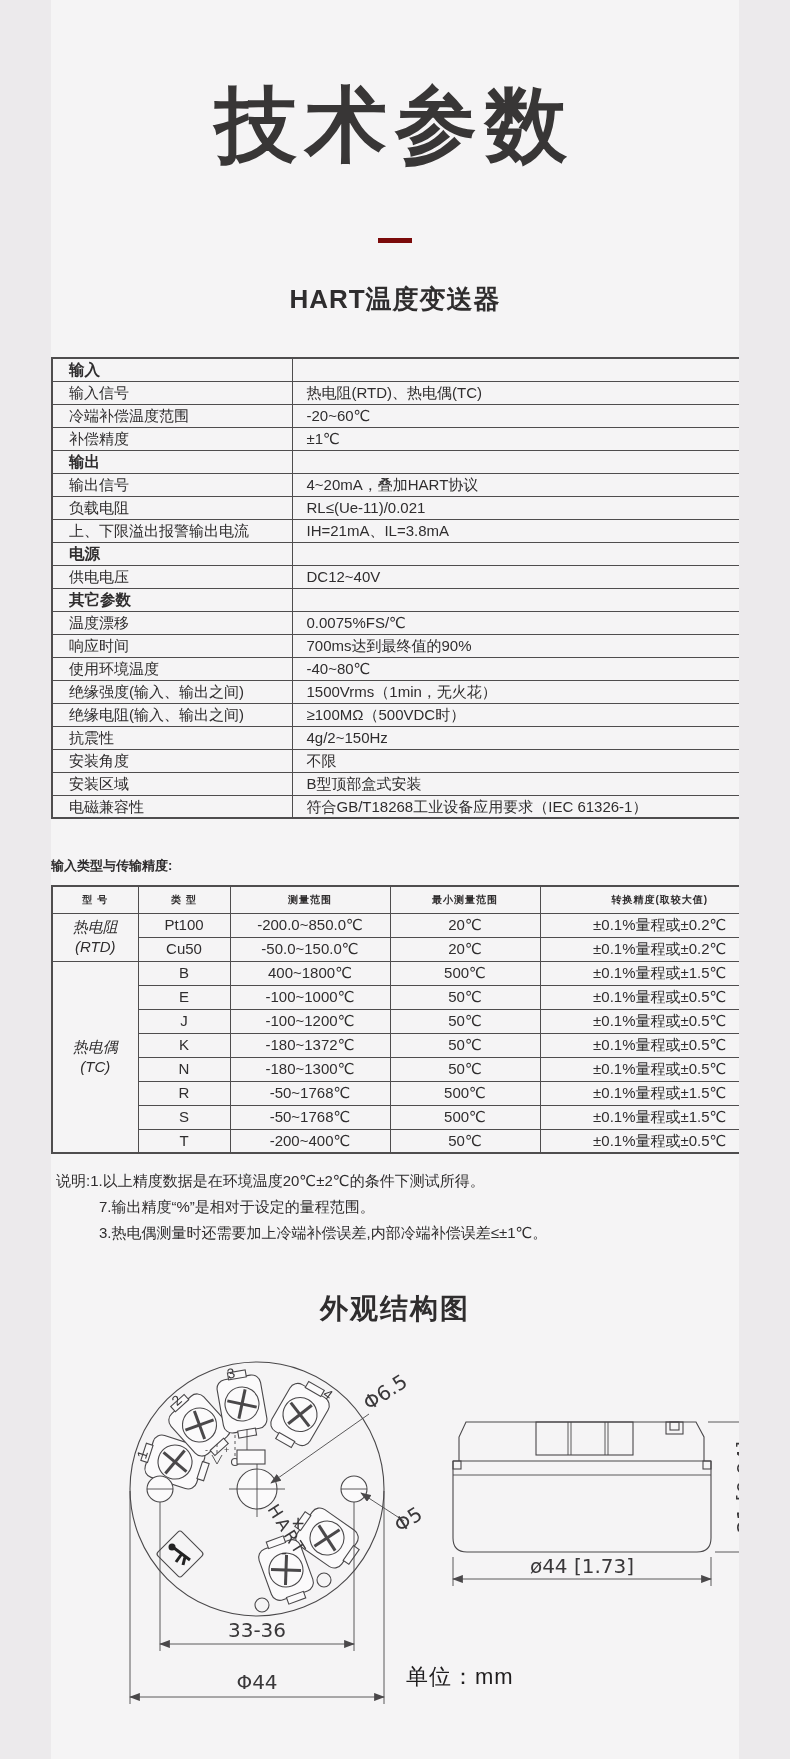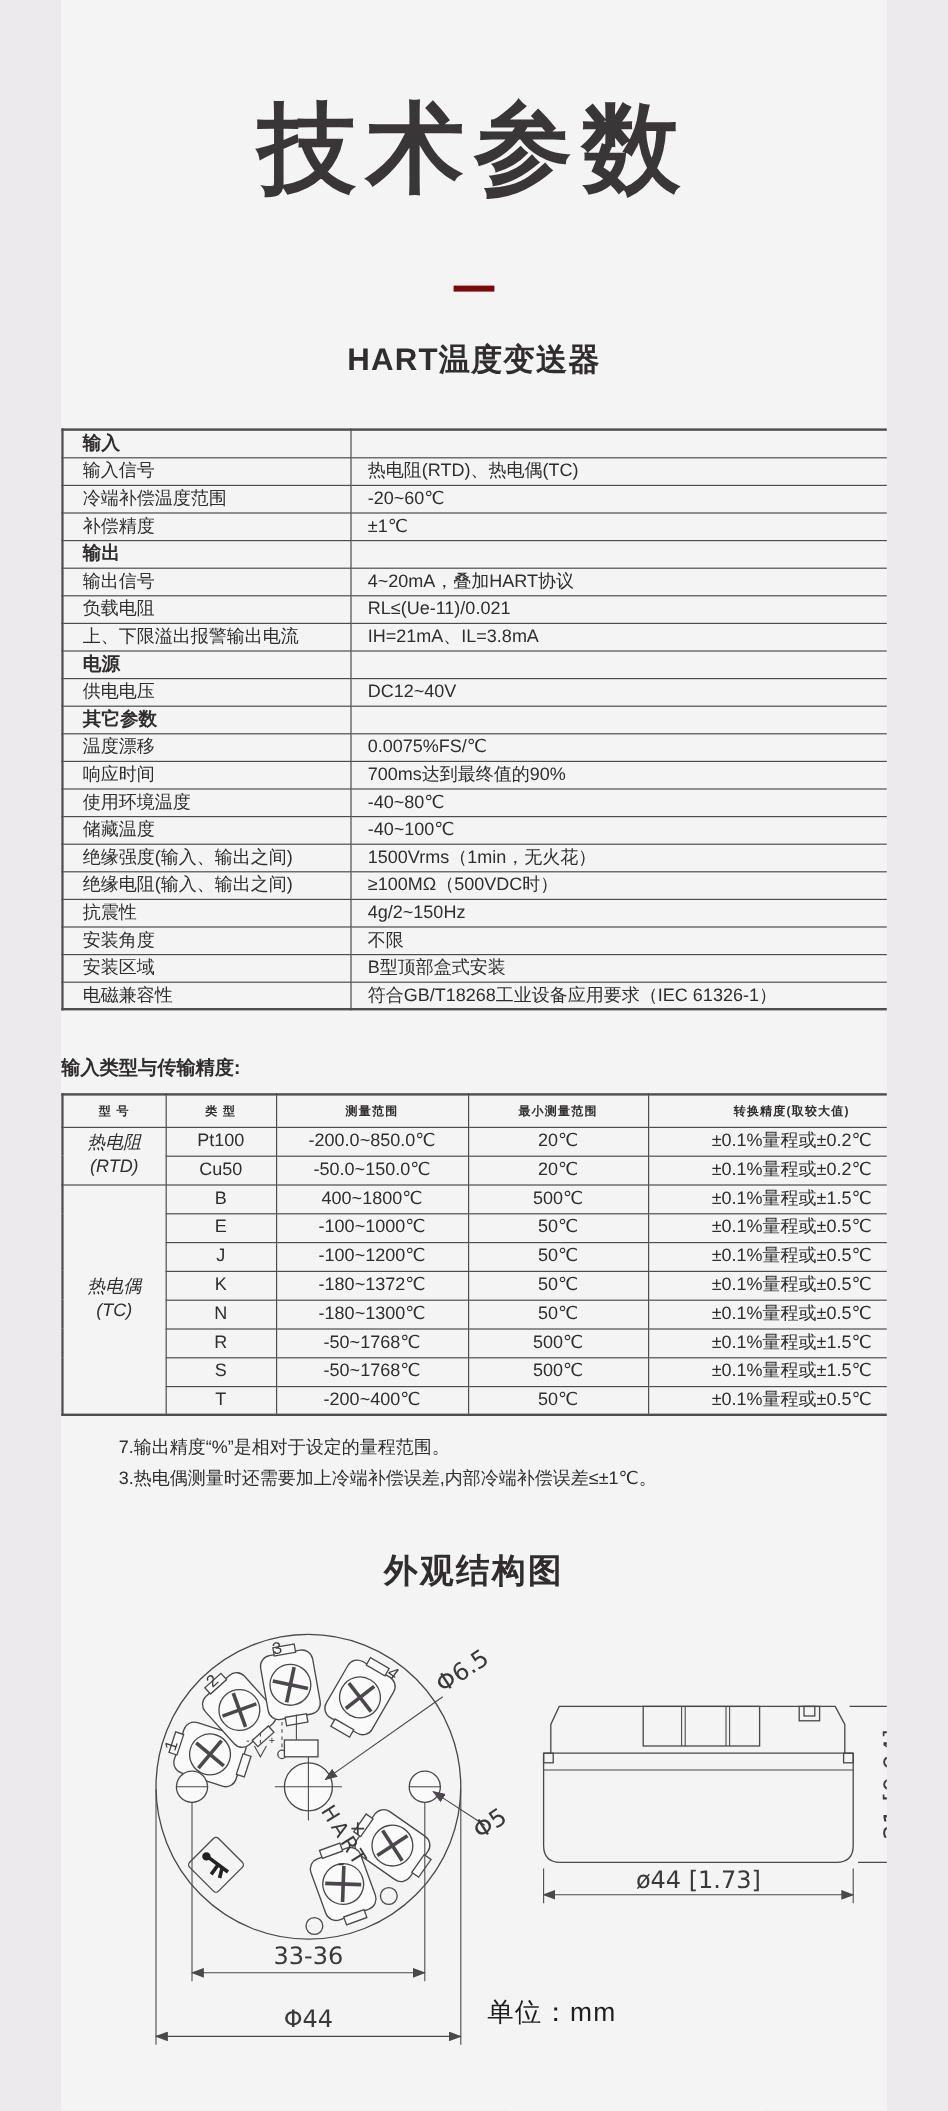--- a/index.html
+++ b/index.html
@@ -21,21 +21,21 @@
   table{ border-collapse:collapse; background:transparent; }
   .spec-table{
     width:722px; margin:42px auto 0; border:2px solid #4f4d4e;
     table-layout:fixed; font-size:15px; color:#2f2d2e;
   }
   .spec-table td{ border:1px solid #4f4d4e; height:23px; line-height:17px; padding:2px 6px; }
   .spec-table td.c-label{ width:240px; padding-left:16px;margin-top:40px; }
   .spec-table td.c-label.section{ font-weight:700; font-size:15.5px; }
   .spec-table td.c-value{ padding-left:14px; }
   .accuracy-label{
-    width:730px; margin:38px auto 0; font-size:16px; font-weight:700; color:#2f2d2e;
+    width:730px; margin:38px auto 0; font-size:13px; font-weight:700; color:#2f2d2e;
   }
   .acc-table{
     width:730px; margin:10px auto 0; border:2px solid #4f4d4e;
     table-layout:fixed; font-size:15px; color:#2f2d2e; text-align:center;
   }
   .acc-table th, .acc-table td{ border:1px solid #4f4d4e; padding:1px 2px; }
   .acc-table th{ height:27px; font-weight:700; font-size:10px; letter-spacing:1px; }
   .acc-table td{ height:24px; line-height:18px; }
   .acc-table td.c-model{ white-space:pre-line; line-height:20px;font-style:italic; }
   .notes{
@@ -122,24 +122,20 @@
           <td class="c-label">温度漂移</td>
           <td class="c-value">0.0075%FS/℃</td>
         </tr>
         <tr>
           <td class="c-label">响应时间</td>
           <td class="c-value">700ms达到最终值的90%</td>
         </tr>
         <tr>
           <td class="c-label">使用环境温度</td>
           <td class="c-value">-40~80℃</td>
-        </tr>
-        <tr>
-          <td class="c-label">储藏温度</td>
-          <td class="c-value">-40~100℃</td>
         </tr>
         <tr>
           <td class="c-label">绝缘强度(输入、输出之间)</td>
           <td class="c-value">1500Vrms（1min，无火花）</td>
         </tr>
         <tr>
           <td class="c-label">绝缘电阻(输入、输出之间)</td>
           <td class="c-value">≥100MΩ（500VDC时）</td>
         </tr>
         <tr>
@@ -242,20 +238,21 @@
         <tr>
           <td>T</td>
           <td>-200~400℃</td>
           <td>50℃</td>
           <td>±0.1%量程或±0.5℃</td>
         </tr>
       </tbody>
   </table>
 
   <div class="notes">
+    <div class="note-first"><span>说明:</span><span>1.以上精度数据是在环境温度20℃±2℃的条件下测试所得。</span></div>
     <div class="note-cont">7.输出精度“%”是相对于设定的量程范围。</div>
     <div class="note-cont">3.热电偶测量时还需要加上冷端补偿误差,内部冷端补偿误差≤±1℃。</div>
   </div>
 
   <h2 class="structure-heading">外观结构图</h2>
 
   <div class="diagram">
 
     <svg class="svg-top-view" width="325" height="352" viewBox="0 0 325 352">
       <defs>

